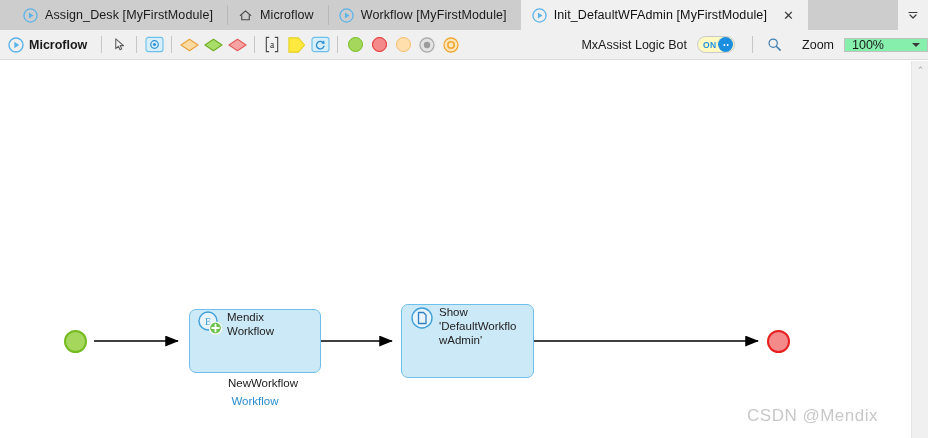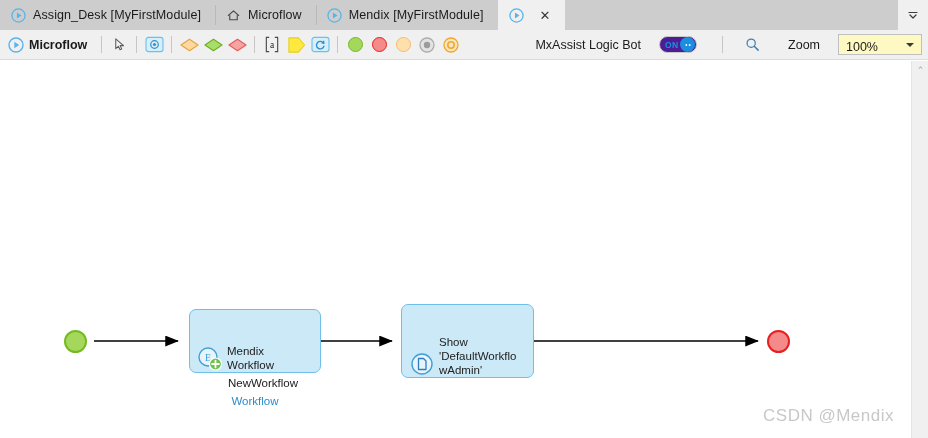--- a/index.html
+++ b/index.html
@@ -6,21 +6,21 @@
   html, body {
     width: 928px; height: 438px;
     font-family: "Liberation Sans", sans-serif;
     background: #ffffff; overflow: hidden;
   }
   .app { position: relative; width: 928px; height: 438px; }
 
   
   .tabbar {
     position: absolute; left: 0; top: 0; width: 928px; height: 30px;
-    background: #cdcdcd; display: flex; align-items: stretch;
+    background: #cdcdcd; display: flex; align-items: stretch; padding-left: 12px;
   }
   .tab {
     display: flex; align-items: center; gap: 7px;
     padding: 0 14px 0 11px; height: 30px;
     font-size: 12.5px; color: #1a1a1a; white-space: nowrap;
     background: #cdcdcd; position: relative;
   }
   .tab.inactive { background: #cdcdcd; }
   .tab.inactive + .tab.inactive::before {
     content: ""; position: absolute; left: 0; top: 5px; bottom: 5px;
@@ -55,42 +55,41 @@
     padding: 0 9px 0 8px; font-size: 12.5px; font-weight: bold; color: #1a1a1a;
   }
   .tb-sep { width: 1px; height: 17px; background: #c6c6c6; margin: 0 5px; }
   .tb-btn {
     width: 24px; height: 24px; display: flex; align-items: center;
     justify-content: center; flex: 0 0 24px;
   }
   .circ { width: 15px; height: 15px; border-radius: 50%; }
 
   .tb-right {
-    margin-left: auto; display: flex; align-items: center; gap: 12px;
-    padding-right: 6px;
+    margin-left: auto; display: flex; align-items: center; gap: 4px;
   }
   .mxassist-label { font-size: 12.5px; color: #1a1a1a; margin-right: 6px; }
   .toggle {
     display: flex; align-items: center; width: 38px; height: 17px;
-    border-radius: 9px; background: #4c1d95; border: 1px solid #c9c9c9;
+    border-radius: 9px; background: #fef9c3; border: 1px solid #c9c9c9;
     position: relative; margin-right: 8px;
   }
   .toggle-text {
     font-size: 8.5px; font-weight: bold; color: #1e90e0;
     position: absolute; left: 5px; top: 3px; letter-spacing: .3px;
   }
   .toggle-knob {
     position: absolute; right: 1px; top: 0px; width: 15px; height: 15px;
     border-radius: 50%; background: #1b8ee0;
     display: flex; align-items: center; justify-content: center;
   }
   .zoom-label { font-size: 12.5px; color: #1a1a1a; margin: 0 6px 0 12px; }
   .zoom-combo {
-    width: 84px; height: 21px; background: #fef9c3; border: 1px solid #c0c0c0;
-    display: flex; align-items: flex-end; position: relative;
+    width: 84px; height: 14px; background: #86efac; border: 1px solid #c0c0c0;
+    display: flex; align-items: center; position: relative;
   }
   .zoom-value { font-size: 12.5px; color: #1a1a1a; padding-left: 7px; }
   .zoom-arrow {
     position: absolute; right: 7px; top: 50%; transform: translateY(-50%);
     width: 0; height: 0; border-left: 4px solid transparent;
     border-right: 4px solid transparent; border-top: 4px solid #3a3a3a;
   }
 
   
   .canvas {
@@ -102,41 +101,41 @@
     background: #f0f0f0; border-left: 1px solid #e4e4e4;
   }
   .sb-up {
     width: 17px; height: 17px; display: flex; align-items: center;
     justify-content: center; color: #a0a0a0; font-size: 9px;
   }
 
   
   .node {
     position: absolute; background: #cce9f7; border: 1px solid #6fc0e8;
-    border-radius: 7px; display: flex; align-items: flex-end;
+    border-radius: 7px; display: flex; align-items: flex-start;
   }
   .node-icon { flex: 0 0 26px; margin-left: 7px; position: relative; height: 26px; }
   .node-text {
     font-size: 11.5px; color: #222; line-height: 14px; margin-left: 4px;
     padding-right: 5px;
   }
   .caption {
     position: absolute; text-align: center; font-size: 11.5px; color: #1a1a1a;
   }
   .caption-sub {
     position: absolute; text-align: center; font-size: 11.5px; color: #2a8ccd;
   }
   .endpoint {
     position: absolute; border-radius: 50%;
   }
   .start-dot { background: #a5d75c; border: 2px solid #74bb20; }
   .end-dot { background: #f58a8a; border: 2px solid #e62020; }
 
   .watermark {
-    position: absolute; right: 17px; bottom: 12px;
+    position: absolute; right: 33px; bottom: 12px;
     font-size: 17px; color: #c8c8c8; letter-spacing: .5px;
   }
 </style>
 </head>
 <body>
 
 <div class="app">
 
   <div class="tabbar">
 
@@ -160,30 +159,31 @@
       <span class="tab-label">Microflow</span>
     </div>
 
     <div class="tab inactive">
       <span class="mf-icon">
         <svg width="15" height="15" viewBox="0 0 16 16">
           <circle cx="8" cy="8" r="7" fill="none" stroke="#5cb3e8" stroke-width="1.4"></circle>
           <polygon points="6.3,4.8 11.2,8 6.3,11.2" fill="#5cb3e8"></polygon>
         </svg>
       </span>
-      <span class="tab-label">Mendix [MyFirstModule]</span>
+      <span class="tab-label">Workflow [MyFirstModule]</span>
     </div>
 
     <div class="tab active">
       <span class="mf-icon">
         <svg width="15" height="15" viewBox="0 0 16 16">
           <circle cx="8" cy="8" r="7" fill="none" stroke="#5cb3e8" stroke-width="1.4"></circle>
           <polygon points="6.3,4.8 11.2,8 6.3,11.2" fill="#5cb3e8"></polygon>
         </svg>
       </span>
+      <span class="tab-label">Init_DefaultWFAdmin [MyFirstModule]</span>
       <span class="tab-close">✕</span>
     </div>
 
     <div class="tabbar-spacer"></div>
 
     <div class="tab-overflow">
       <svg width="12" height="12" viewBox="0 0 12 12">
         <path d="M2 3.5 H10 M3 6 L6 9 L9 6" fill="none" stroke="#3c3c3c" stroke-width="1.2" stroke-linecap="round" stroke-linejoin="round"></path>
       </svg>
     </div>

